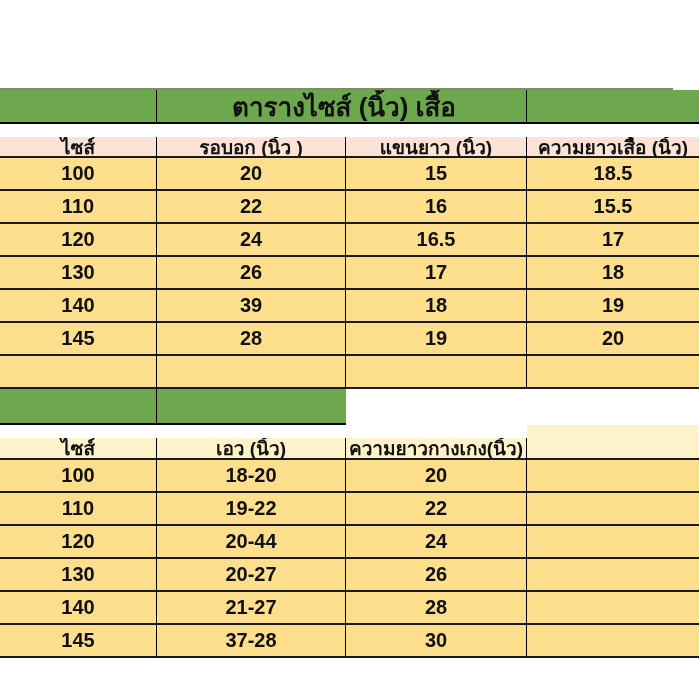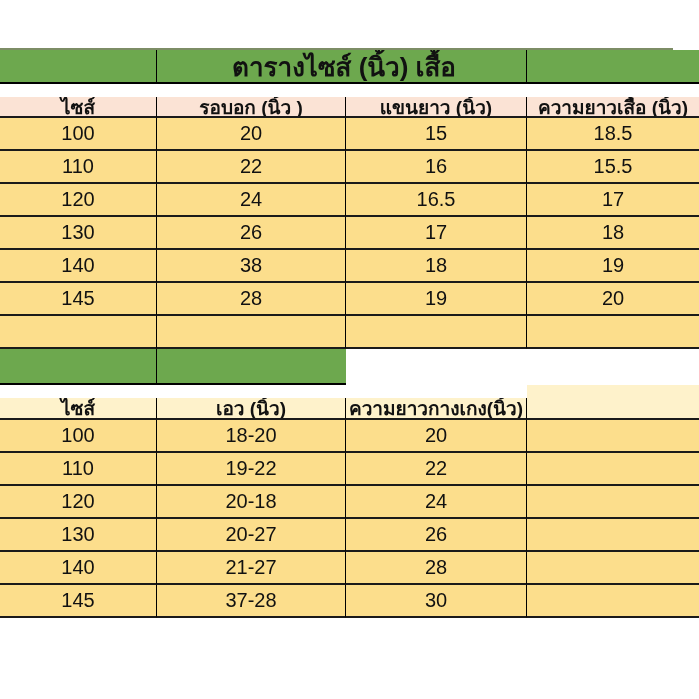--- a/index.html
+++ b/index.html
@@ -1,36 +1,36 @@
 <!DOCTYPE html>
 <html><head>
 <meta charset="utf-8">
 <style>
   html,body{margin:0;padding:0;background:#ffffff;}
   body{width:699px;height:699px;overflow:hidden;font-family:"Liberation Sans",sans-serif;color:#111;}
-  .sheet{width:673px;padding-top:48px;box-sizing:border-box;}
+  .sheet{width:673px;padding-top:88px;box-sizing:border-box;}
   .row{display:grid;grid-template-columns:157px 189px 181px 172px;box-sizing:border-box;}
   .row > div{box-sizing:border-box;display:flex;align-items:center;justify-content:center;
              border-right:1.5px solid #000;border-bottom:2px solid #1a1a1a;overflow:hidden;white-space:nowrap;}
   .row > div:last-child{border-right:none;}
   .r-title{height:36px;}
   .r-title > div{border-bottom:2px solid #000;}
   .first{border-top:2px solid #7d8d66;}
   .r-head1{height:34px;}
   .r-head2{height:35px;}
   .r-data{height:33px;}
   .r-blank{height:33px;}
   .green{background:#6DA84E;}
   .pink{background:#FBE3D5;}
   .yellow{background:#FCDE8C;}
   .cream{background:#FEF2CB;}
   .title-cell{grid-column:2 / 4;justify-content:flex-start;padding-left:5px;
               font-weight:bold;font-size:26px;letter-spacing:0;}
   .head-cell{font-weight:bold;font-size:19px;margin-top:13px;}
-  .data-cell{font-size:20px;font-weight:400;}
+  .data-cell{font-size:20px;font-weight:700;}
 </style>
 </head>
 <body>
 
 <div class="sheet">
 
   <div>
     <div class="row r-title first">
       <div class="green"></div>
       <div class="green title-cell">ตารางไซส์ (นิ้ว) เสื้อ</div>
@@ -61,21 +61,21 @@
       <div class="yellow data-cell">17</div>
     </div>
     <div class="row r-data">
       <div class="yellow data-cell">130</div>
       <div class="yellow data-cell">26</div>
       <div class="yellow data-cell">17</div>
       <div class="yellow data-cell">18</div>
     </div>
     <div class="row r-data">
       <div class="yellow data-cell">140</div>
-      <div class="yellow data-cell">38</div>
+      <div class="yellow data-cell">39</div>
       <div class="yellow data-cell">18</div>
       <div class="yellow data-cell">19</div>
     </div>
     <div class="row r-data">
       <div class="yellow data-cell">145</div>
       <div class="yellow data-cell">28</div>
       <div class="yellow data-cell">19</div>
       <div class="yellow data-cell">20</div>
     </div>
   </div>
@@ -105,21 +105,21 @@
       <div class="yellow"></div>
     </div>
     <div class="row r-data">
       <div class="yellow data-cell">110</div>
       <div class="yellow data-cell">19-22</div>
       <div class="yellow data-cell">22</div>
       <div class="yellow"></div>
     </div>
     <div class="row r-data">
       <div class="yellow data-cell">120</div>
-      <div class="yellow data-cell">20-18</div>
+      <div class="yellow data-cell">20-44</div>
       <div class="yellow data-cell">24</div>
       <div class="yellow"></div>
     </div>
     <div class="row r-data">
       <div class="yellow data-cell">130</div>
       <div class="yellow data-cell">20-27</div>
       <div class="yellow data-cell">26</div>
       <div class="yellow"></div>
     </div>
     <div class="row r-data">

